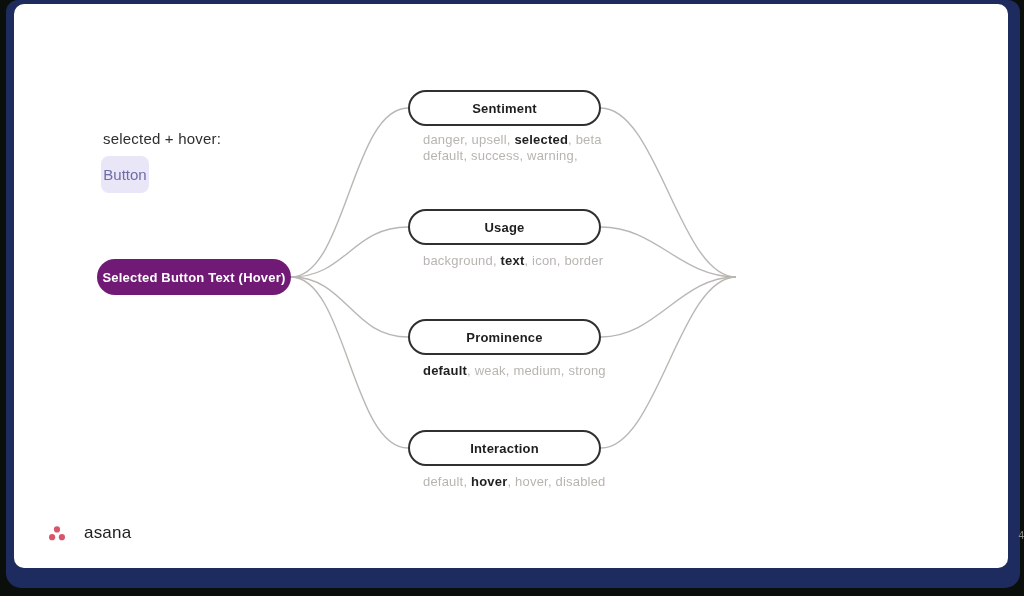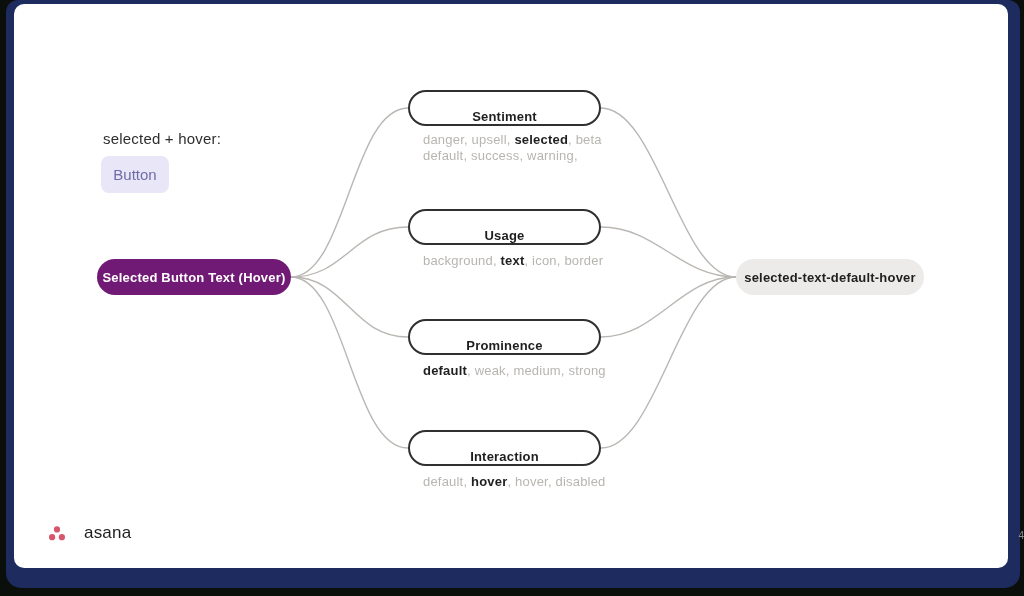--- a/index.html
+++ b/index.html
@@ -14,21 +14,21 @@
   }
   .slide{
     position:absolute;left:14px;top:4px;width:994px;height:564px;
     background:#ffffff;border-radius:10px;
   }
   .state-label{
     position:absolute;left:89px;top:126px;
     font-size:15px;font-weight:500;color:#2e2e2e;letter-spacing:.2px;
   }
   .chip{
-    position:absolute;left:87px;top:152px;width:68px;height:37px;
+    position:absolute;left:87px;top:152px;width:48px;height:37px;
     background:#e9e6f8;border-radius:8px;
     display:flex;align-items:center;justify-content:center;
     font-size:15px;color:#6f6ba6;
   }
   .pill{
     position:absolute;height:36px;border-radius:18px;
     display:flex;align-items:center;justify-content:center;
     font-size:13px;font-weight:700;letter-spacing:.2px;
   }
   .pill.source{
@@ -36,21 +36,20 @@
     background:#701a75;color:#ffffff;
   }
   .pill.result{
     left:722px;top:255px;width:188px;
     background:#ecebe9;color:#1f1f1f;
   }
   .pill.category{
     left:394px;width:193px;
     background:#ffffff;border:2px solid #303030;color:#1e1e1e;
     box-sizing:border-box;
-    align-items:flex-end;
   }
   .desc{
     position:absolute;left:409px;width:200px;
     font-size:13px;line-height:16px;color:#b8b5b1;letter-spacing:.2px;
   }
   .desc .b{color:#1f1f1f;font-weight:700;}
   svg.connectors{position:absolute;left:0;top:0;pointer-events:none;}
   svg.connectors path{fill:none;stroke:#bab7b3;stroke-width:1.4;}
   .footer-logo{
     position:absolute;left:34px;top:519px;
@@ -113,23 +112,20 @@
         <div><span class="b">default</span><span>, weak, medium, strong</span></div>
       </div>
       <div class="pill category" style="top: 426px;">
         <span>Interaction</span>
       </div>
       <div class="desc" style="top: 470px;">
         <div><span>default, </span><span class="b">hover</span><span>, hover, disabled</span></div>
       </div>
     </div>
 
-  <div class="pill result">
-    <span>selected-text-default-hover</span>
-  </div>
 
   <div class="footer-logo">
     <svg width="18" height="17" viewBox="0 0 18 17">
       <circle cx="9" cy="4.4" r="3.1" fill="#d6566c"></circle>
       <circle cx="4.1" cy="12.2" r="3.1" fill="#d6566c"></circle>
       <circle cx="13.9" cy="12.2" r="3.1" fill="#d6566c"></circle>
     </svg>
     <span class="wordmark">asana</span>
   </div>
 

